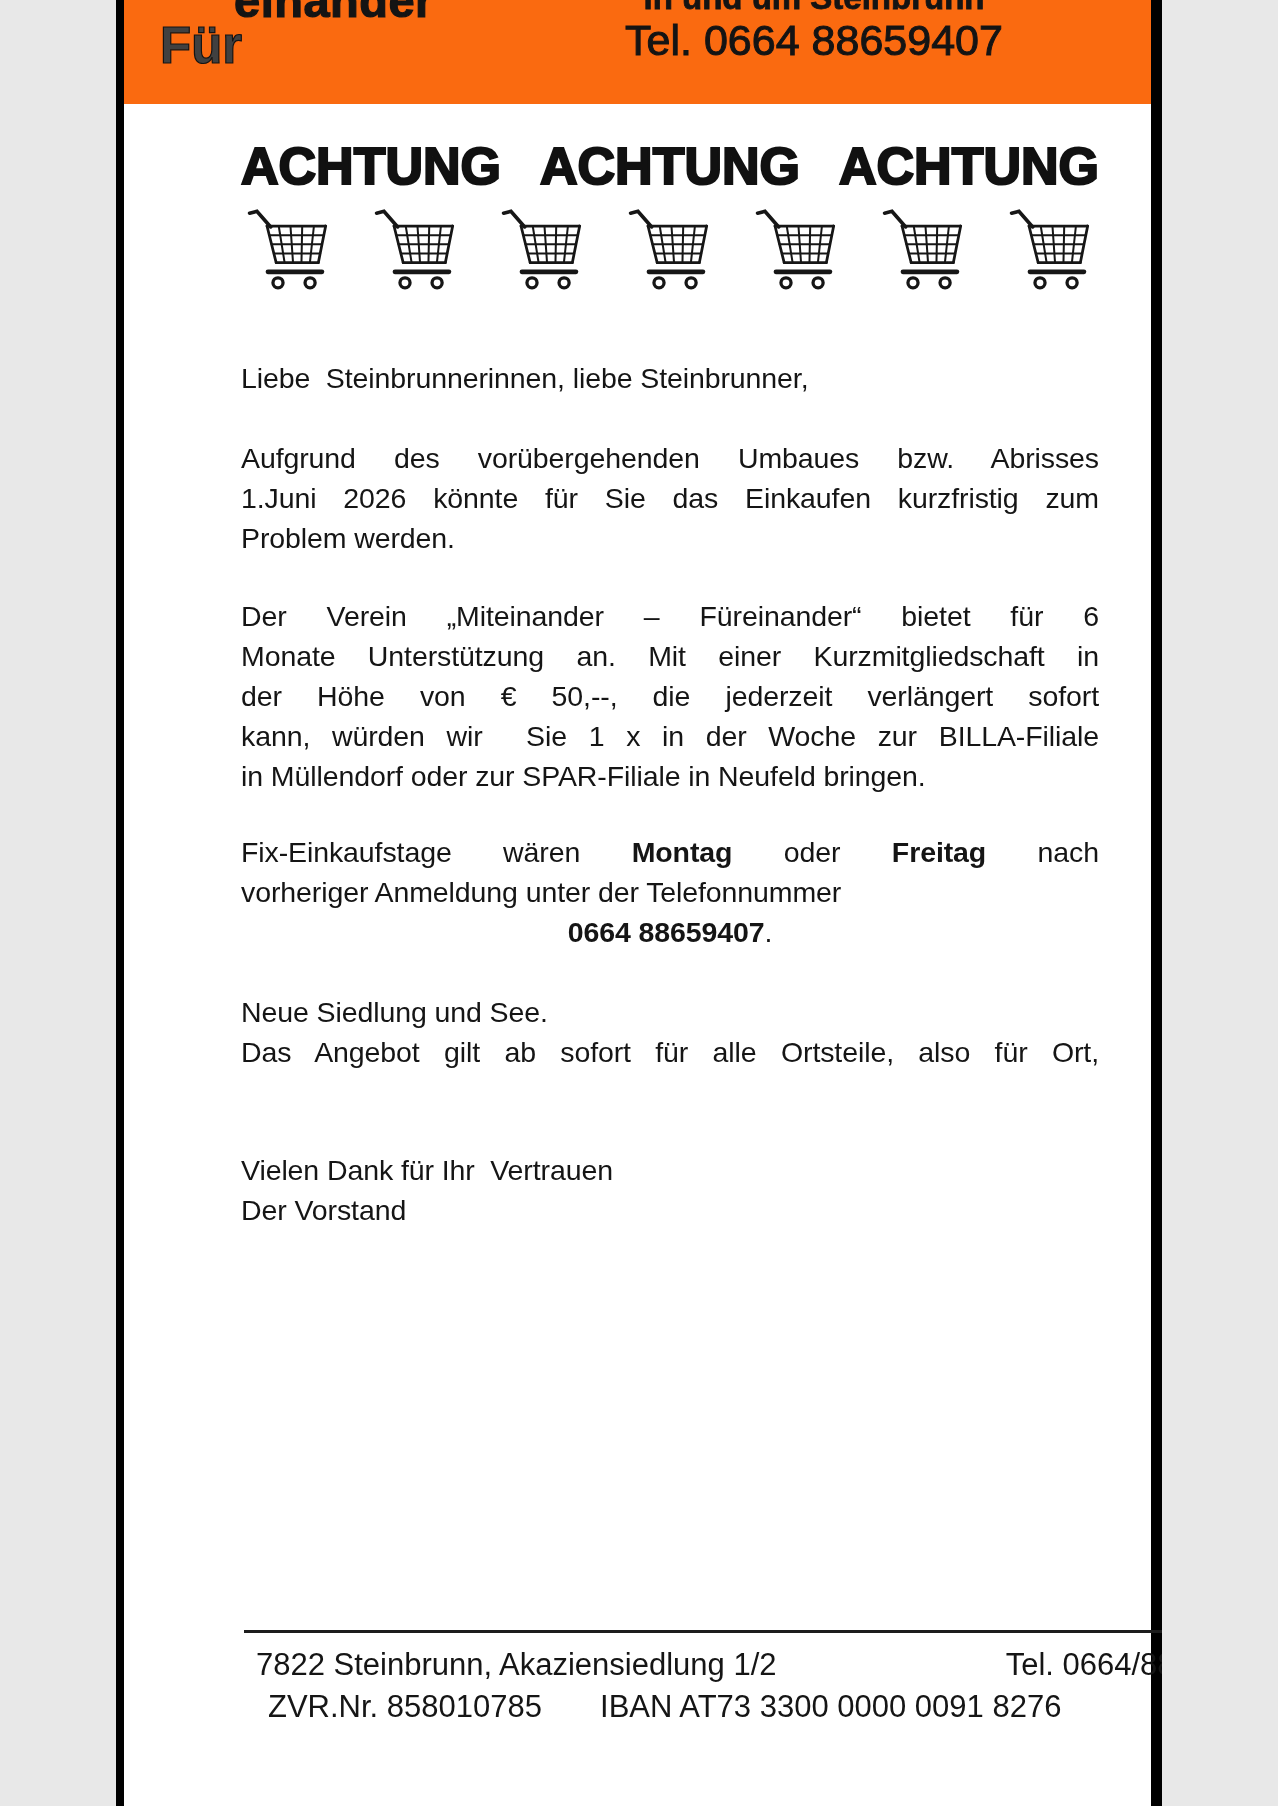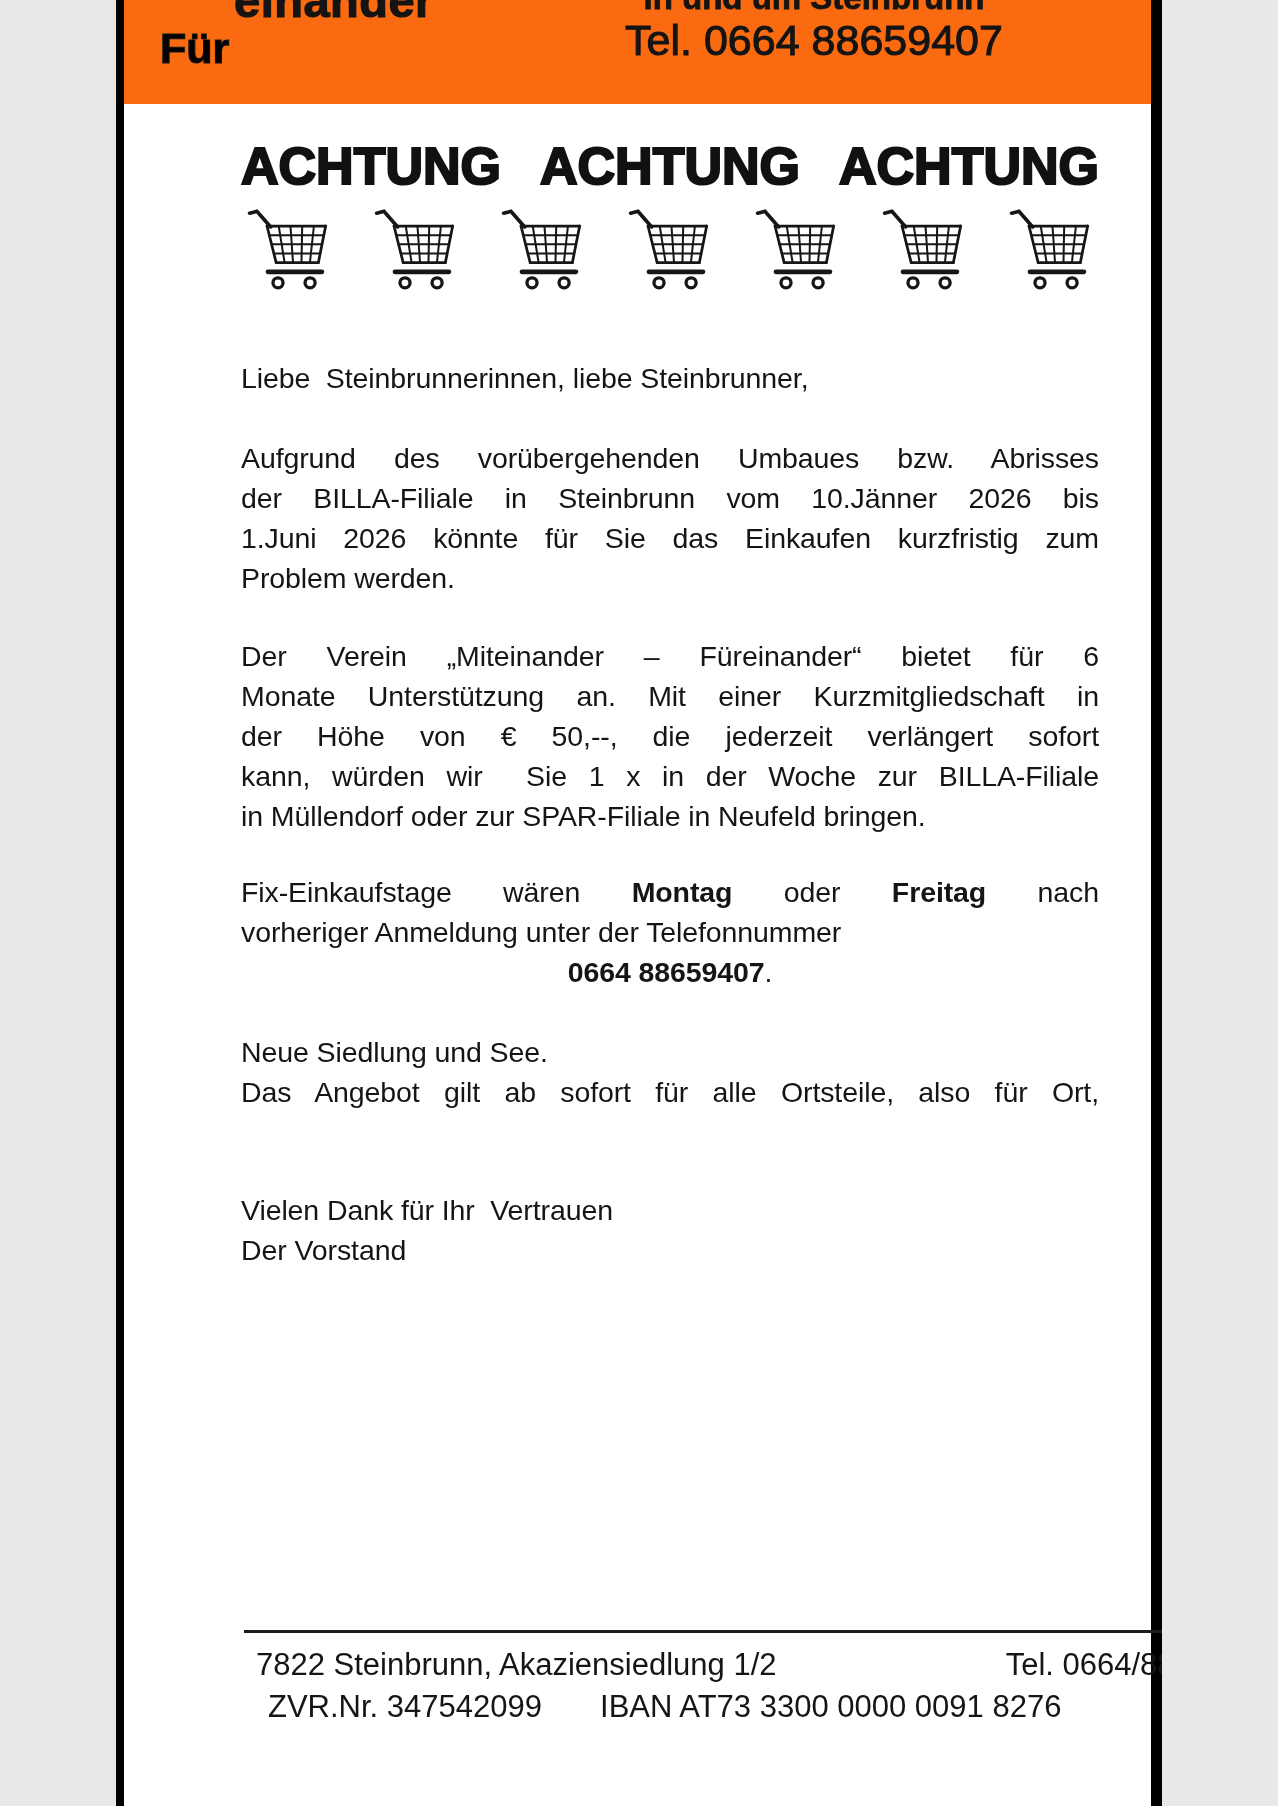--- a/index.html
+++ b/index.html
@@ -16,23 +16,23 @@
   .band {
     position:absolute; left:8px; right:11px; top:0; height:104px;
     overflow:hidden;
   }
   .band .logo-top {
     position:absolute; left:110px; top:-27px;
     font-size:47px; font-weight:700; -webkit-text-stroke:1.2px #141414;
     letter-spacing:0.5px; color:#141414;
   }
   .band .logo-bottom {
-    position:absolute; left:36px; top:24px;
-    font-size:43px; font-weight:700; -webkit-text-stroke:1.2px #141414;
-    color:#000000;
+    position:absolute; left:36px; top:16px;
+    font-size:51px; font-weight:700; -webkit-text-stroke:1.2px #141414;
+    color:#404040;
   }
   .band .header-right {
     position:absolute; left:495px; width:390px; top:0; height:100%;
     text-align:center;
   }
   .band .region {
     position:absolute; left:0; width:100%; top:-21px;
     font-size:33px; font-weight:700; -webkit-text-stroke:0.8px #141414;
     color:#141414; white-space:nowrap;
   }
@@ -245,21 +245,20 @@
       <circle cx="73" cy="86" r="5.5" stroke-width="3.6"></circle>
     </g>
   </svg>
       </div>
     <div id="paragraphs">
         <div class="para">
           <div class="line left"><span>Liebe&nbsp; Steinbrunnerinnen, liebe Steinbrunner,</span></div>
         </div>
         <div class="para">
           <div class="line justify"><span>Aufgrund des vorübergehenden Umbaues bzw. Abrisses</span></div>
-          <div class="line justify"><span>der BILLA-Filiale in Steinbrunn vom 10.Jänner 2026 bis</span></div>
           <div class="line justify"><span>1.Juni 2026 könnte für Sie das Einkaufen kurzfristig zum</span></div>
           <div class="line left"><span>Problem werden.</span></div>
         </div>
         <div class="para">
           <div class="line justify"><span>Der Verein „Miteinander – Füreinander“ bietet für 6</span></div>
           <div class="line justify"><span>Monate Unterstützung an. Mit einer Kurzmitgliedschaft in</span></div>
           <div class="line justify"><span>der Höhe von € 50,--, die jederzeit verlängert sofort</span></div>
           <div class="line justify"><span>kann, würden wir&nbsp; Sie 1 x in der Woche zur BILLA-Filiale</span></div>
           <div class="line left"><span>in Müllendorf oder zur SPAR-Filiale in Neufeld bringen.</span></div>
         </div>
@@ -279,18 +278,18 @@
       </div>
   </main>
 
   <div class="rule"></div>
   <footer>
     <div class="f-line1">
       <span>7822 Steinbrunn, Akaziensiedlung 1/2</span>
       <span>Tel. 0664/88659407</span>
     </div>
     <div class="f-line2">
-      <span>ZVR.Nr. 347542099</span>
+      <span>ZVR.Nr. 858010785</span>
       <span class="gap"></span>
       <span>IBAN AT73 3300 0000 0091 8276</span>
     </div>
   </footer>
 </div>
 
 </body></html>

